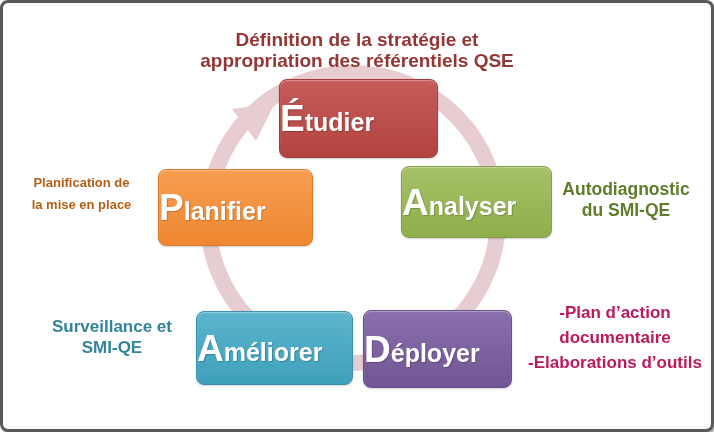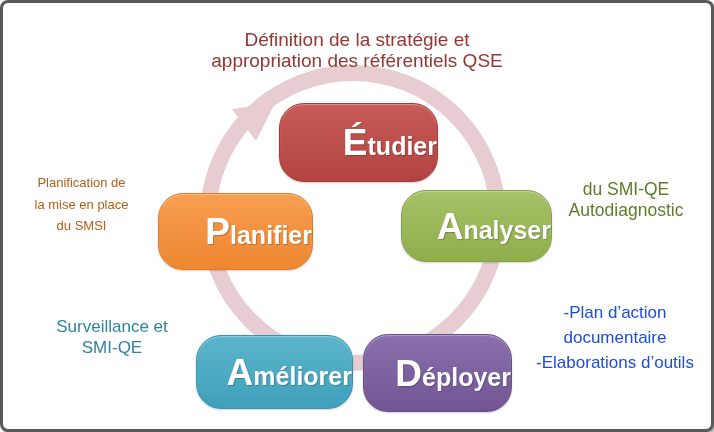--- a/index.html
+++ b/index.html
@@ -10,47 +10,46 @@
     background:#ffffff;
     border:3px solid #58595b;
     border-radius:8px;
     overflow:hidden;
     font-family:"Liberation Sans", sans-serif;
     box-shadow:2px 2px 3px rgba(0,0,0,.35);
   }
   .ring-svg{position:absolute;left:0;top:0;z-index:1;}
   .step{
     position:absolute;z-index:2;
-    display:flex;align-items:center;justify-content:flex-end;
-    border-radius:25px;
+    display:flex;align-items:center;justify-content:flex-start;
+    border-radius:8px;
     color:#ffffff;font-weight:bold;
     box-shadow:inset 0 1px 1px rgba(255,255,255,.35), 0 1px 2px rgba(0,0,0,.18);
-    margin-top:24px;
   }
   .step .lbl{white-space:nowrap;text-shadow:1px 1px 1px rgba(0,0,0,.22);}
   .step .ini{font-size:37px;line-height:1;}
   .step .rest{font-size:25px;line-height:1;}
   .s-etudier  {left:276px;top:76px; width:157px;height:77px;
                background:linear-gradient(180deg,#c75b58,#b24340);border:1px solid #a13c39;}
   .s-analyser {left:398px;top:163px;width:149px;height:70px;
                background:linear-gradient(180deg,#a6c167,#8fae4b);border:1px solid #84a047;}
   .s-planifier{left:155px;top:166px;width:153px;height:75px;
                background:linear-gradient(180deg,#f89e51,#ee8730);border:1px solid #dd7c2c;}
   .s-ameliorer{left:193px;top:308px;width:155px;height:72px;
                background:linear-gradient(180deg,#5bb5cd,#3fa0bb;);
                background:linear-gradient(180deg,#5bb5cd,#3fa0bb);border:1px solid #3b92ac;}
   .s-deployer {left:360px;top:307px;width:147px;height:76px;
                background:linear-gradient(180deg,#8a6fae,#715693);border:1px solid #685089;}
-  .note{position:absolute;z-index:3;font-weight:normal;text-align:center;}
+  .note{position:absolute;z-index:3;font-weight:bold;text-align:center;}
   .note div{white-space:nowrap;}
   .n-top      {left:0;right:0;top:26px;color:#943634;font-size:19px;line-height:21px;}
   .n-analyser {left:548px;top:176px;width:150px;color:#5f7c2b;font-size:17.5px;line-height:21px;}
   .n-planifier{left:5px;  top:169px;width:147px;color:#b45f17;font-size:13px;line-height:21.5px;}
   .n-ameliorer{left:28px; top:314px;width:162px;color:#31849b;font-size:17px;line-height:20.5px;}
-  .n-deployer {left:512px;top:297px;width:200px;color:#1d4ed8;font-size:17px;line-height:25px;}
+  .n-deployer {left:512px;top:297px;width:200px;color:#be185d;font-size:17px;line-height:25px;}
 </style>
 </head>
 <body>
 
 <div class="frame">
 
   <svg class="ring-svg" width="714" height="432" viewBox="0 0 714 432">
     <circle cx="350" cy="215" r="145" fill="none" stroke="#e7cdd1" stroke-width="16"></circle>
     <polygon points="272,100 229,106 253,138" fill="#e7cdd1"></polygon>
   </svg>
@@ -74,28 +73,27 @@
 
   <div class="step s-ameliorer">
     <div class="lbl"><span class="ini">A</span><span class="rest">méliorer</span></div>
   </div>
 
   <div class="step s-deployer">
     <div class="lbl"><span class="ini">D</span><span class="rest">éployer</span></div>
   </div>
 
   <div class="note n-analyser">
+    <div>Autodiagnostic</div>
     <div>du SMI-QE</div>
-    <div>Autodiagnostic</div>
   </div>
 
   <div class="note n-planifier">
     <div>Planification de</div>
     <div>la mise en place</div>
-    <div>du SMSI</div>
   </div>
 
   <div class="note n-ameliorer">
     <div>Surveillance et</div>
     <div>SMI-QE</div>
   </div>
 
   <div class="note n-deployer">
     <div>-Plan d’action</div>
     <div>documentaire</div>

